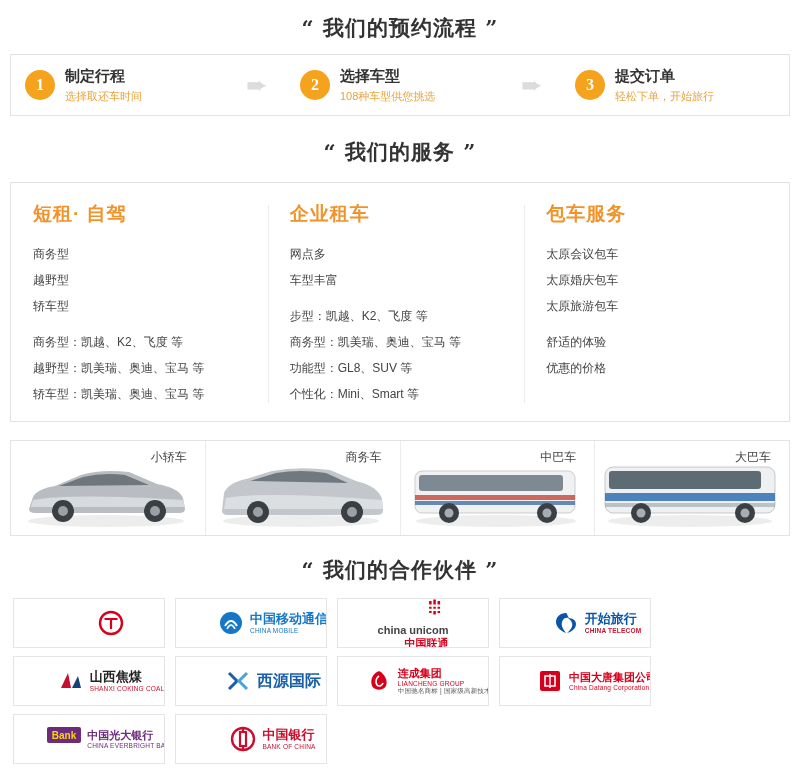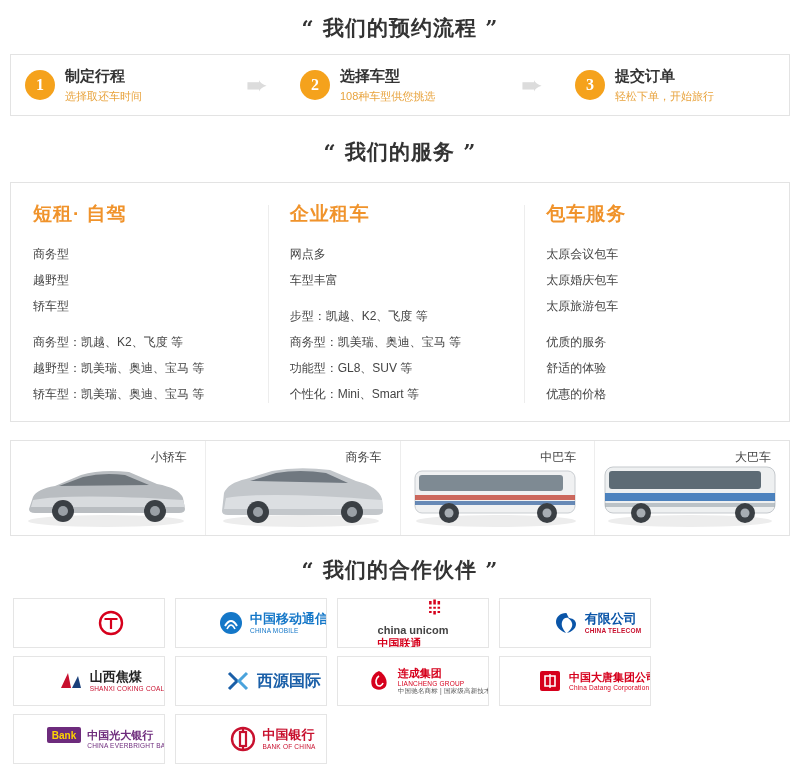--- a/index.html
+++ b/index.html
@@ -216,21 +216,20 @@
       <div class="svc-line">功能型：GL8、SUV 等</div>
       <div class="svc-line">个性化：Mini、Smart 等</div>
     </div>
 
     <div class="svc-col">
       <div class="svc-head">包车服务</div>
       <div class="svc-line">太原会议包车</div>
       <div class="svc-line">太原婚庆包车</div>
       <div class="svc-line">太原旅游包车</div>
       <div class="svc-gap"></div>
-      <div class="svc-line">优质的服务</div>
       <div class="svc-line">舒适的体验</div>
       <div class="svc-line">优惠的价格</div>
     </div>
 
   </div>
 
   <div class="cars">
 
     <div class="car">
       <div class="car-label">小轿车</div>
@@ -325,37 +324,37 @@
 
     <div class="partner">
       <div class="logo-wrap" style="flex-direction:column; gap:2px;">
         <div class="logo-mark">
           <svg viewBox="0 0 26 26" width="22" height="22">
             <path d="M6 6 h3 v14 h-3z M11 4 h3 v18 h-3z M16 6 h3 v14 h-3z" fill="#d6001c"></path>
             <path d="M4 10 h18 v2.6 H4z M4 15 h18 v2.6 H4z" fill="#fff"></path>
             <path d="M4 10 h18 v2.6 H4z" fill="#d6001c" opacity=".0"></path>
           </svg>
         </div>
-        <div class="logo-txt" style="text-align:left">
+        <div class="logo-txt" style="text-align:right">
           <div class="logo-cn sm" style="color:#444">china unicom</div>
           <div class="logo-cn sm" style="color:#d6001c">中国联通</div>
         </div>
       </div>
     </div>
 
     <div class="partner">
       <div class="logo-wrap">
         <div class="logo-mark">
           <svg viewBox="0 0 26 26" width="26" height="26">
             <path d="M13 3 C7 3 3 7 3 12 C3 17 8 21 13 23 C10 19 8 16 9 12 C10 8 13 7 16 8 C14 5 14 3 13 3Z" fill="#0a55a8"></path>
             <path d="M15 8 C19 8 23 10 23 14 C23 19 18 22 14 23 C18 20 20 16 19 13 C18 10 16 9 15 8Z" fill="#0a55a8"></path>
           </svg>
         </div>
         <div class="logo-txt">
-          <div class="logo-cn" style="color:#0a55a8">有限公司</div>
+          <div class="logo-cn" style="color:#0a55a8">开始旅行</div>
           <div class="logo-en" style="color:#c8102e; font-weight:bold">CHINA TELECOM</div>
         </div>
       </div>
     </div>
 
     <div class="partner">
       <div class="logo-wrap">
         <div class="logo-mark">
           <svg viewBox="0 0 26 26" width="26" height="26">
             <path d="M3 20 L10 5 L13 20Z" fill="#c8102e"></path>

